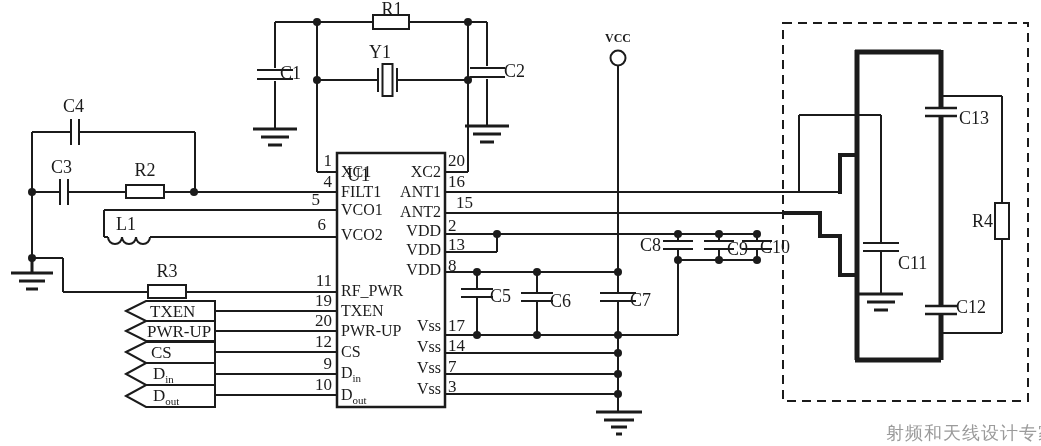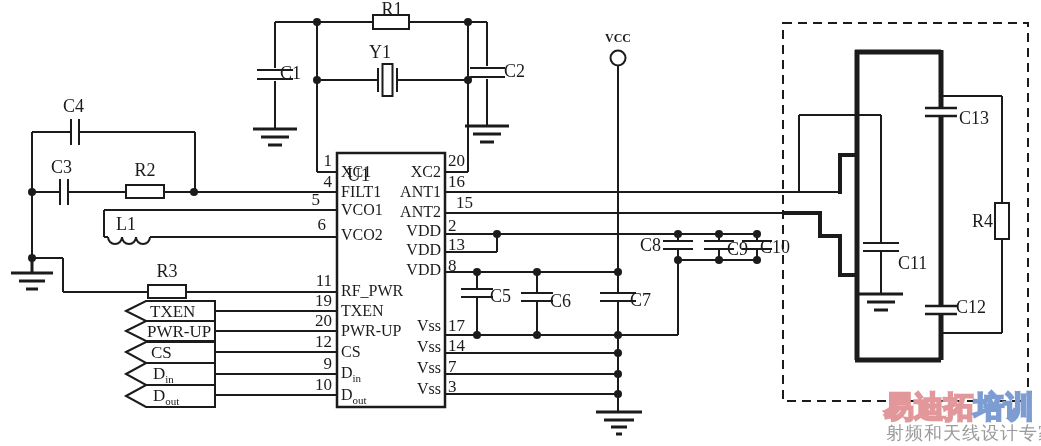--- a/index.html
+++ b/index.html
@@ -287,18 +287,15 @@
 <div class="icn rt" style="left:371px;top:338px;width:70px;">Vss</div>
 <div class="icn rt" style="left:371px;top:359px;width:70px;">Vss</div>
 <div class="icn rt" style="left:371px;top:380px;width:70px;">Vss</div>
 
 <div class="flagtxt" style="left:150px;top:303px;">TXEN</div>
 <div class="flagtxt" style="left:147px;top:323px;">PWR-UP</div>
 <div class="flagtxt" style="left:151px;top:344px;">CS</div>
 <div class="flagtxt" style="left:153px;top:365px;"><span>D</span><sub>in</sub></div>
 <div class="flagtxt" style="left:153px;top:387px;"><span>D</span><sub>out</sub></div>
 
-<div class="wm1">
-  <span class="wm-b1">易迪拓</span><span class="wm-b2">培训</span>
+<div class="wm2">射频和天线设计专家</div>
+
 </div>
-<div class="wm2">射频和天线设计专家</div>
-
-</div>
 
 </body></html>

